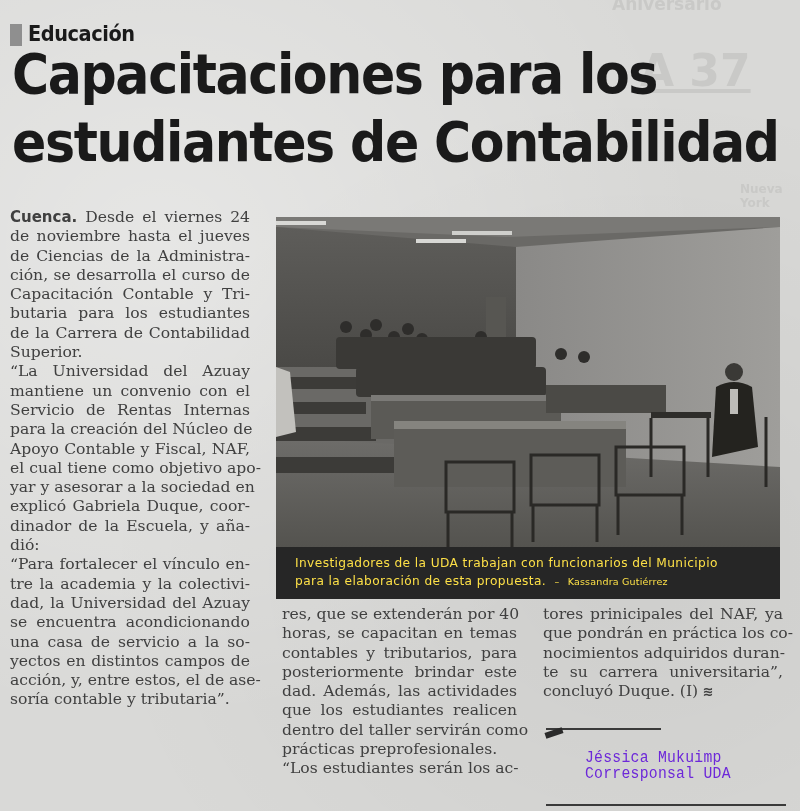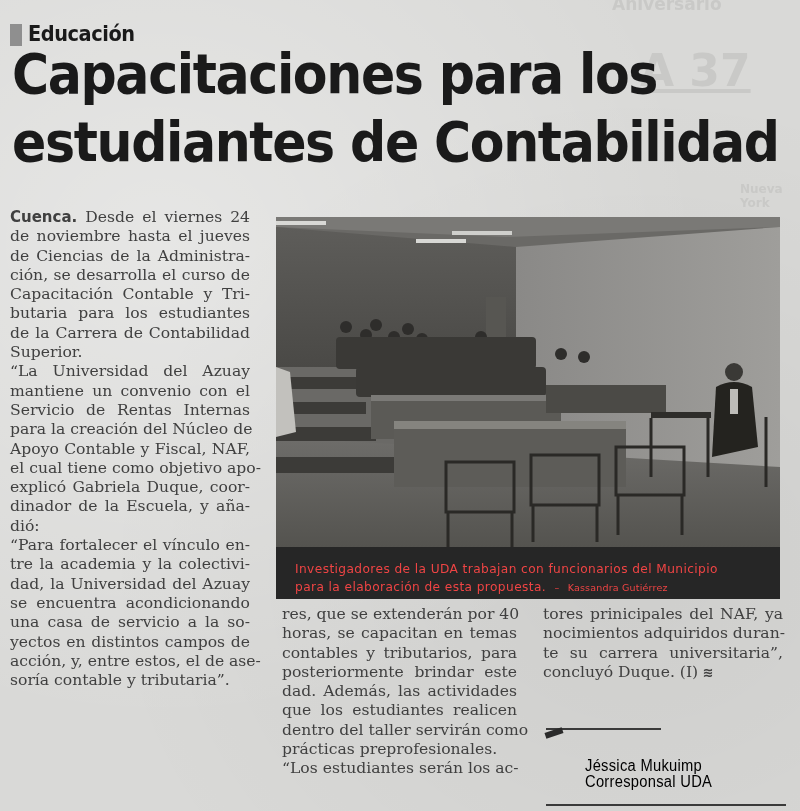--- a/index.html
+++ b/index.html
@@ -39,30 +39,30 @@
     .col1 { left:10px; top:208px; width:240px; }
     .col2 { left:282px; top:605px; width:235px; }
     .col3 { left:543px; top:605px; width:240px; }
     .photo {
       position:absolute; left:276px; top:217px; width:504px; height:382px; background:#4a4a48;
       overflow:hidden;
     }
     .photo svg { display:block; }
     .caption {
       position:absolute; left:0; bottom:0; width:100%; height:52px; background:#262626;
-      color:#ef4444; font-family:"DejaVu Sans", sans-serif; font-size:12.2px; line-height:18px;
-      padding:13px 0 0 19px; box-sizing:border-box; letter-spacing:0.4px;
+      color:#fde047; font-family:"DejaVu Sans", sans-serif; font-size:12.2px; line-height:18px;
+      padding:7px 0 0 19px; box-sizing:border-box; letter-spacing:0.4px;
     }
     .caption .credit { font-size:9.5px; letter-spacing:0.2px; margin-left:4px; }
     .end-mark { font-family:"DejaVu Sans", sans-serif; font-weight:bold; font-size:13px; }
     .byline-rule { position:absolute; left:546px; top:728px; width:115px; height:2px; background:#3a3a3a; }
     .byline-nib { position:absolute; left:545px; top:730px; width:18px; height:6px; background:#2a2a2a; transform:rotate(-18deg); }
     .byline {
-      position:absolute; left:585px; top:750px; font-family:Liberation Sans, sans-serif; font-size:16px;
-      line-height:16px; color:#000000; letter-spacing:0.3px;margin-top:8px;
+      position:absolute; left:585px; top:750px; font-family:Liberation Mono, monospace; font-size:16px;
+      line-height:16px; color:#6d28d9; letter-spacing:0.3px;
     }
     .byline span { display:block; transform:scaleX(0.92); transform-origin:left center; }
     .bottom-rule { position:absolute; left:546px; top:804px; width:240px; height:2px; background:#3a3a3a; }
   </style>
 </head>
 <body>
 
 <div class="ghost" style="left:612px;top:-6px;font-size:17px;">Aniversario</div>
 <div class="ghost" style="left:640px;top:45px;font-size:44px;text-decoration:underline;">A 37</div>
 <div class="ghost" style="left:740px;top:182px;font-size:12px;">Nueva York</div>
@@ -85,20 +85,21 @@
     <span class="line">Capacitación Contable y Tri-</span>
     <span class="line">butaria para los estudiantes</span>
     <span class="line">de la Carrera de Contabilidad</span>
     <span class="line last">Superior.</span>
     <span class="line">“La Universidad del Azuay</span>
     <span class="line">mantiene un convenio con el</span>
     <span class="line">Servicio de Rentas Internas</span>
     <span class="line">para la creación del Núcleo de</span>
     <span class="line">Apoyo Contable y Fiscal, NAF,</span>
     <span class="line">el cual tiene como objetivo apo-</span>
+    <span class="line">yar y asesorar a la sociedad en</span>
     <span class="line">explicó Gabriela Duque, coor-</span>
     <span class="line">dinador de la Escuela, y aña-</span>
     <span class="line last">dió:</span>
     <span class="line">“Para fortalecer el vínculo en-</span>
     <span class="line">tre la academia y la colectivi-</span>
     <span class="line">dad, la Universidad del Azuay</span>
     <span class="line">se encuentra acondicionando</span>
     <span class="line">una casa de servicio a la so-</span>
     <span class="line">yectos en distintos campos de</span>
     <span class="line">acción, y, entre estos, el de ase-</span>
@@ -110,20 +111,21 @@
     <span class="line">contables y tributarios, para</span>
     <span class="line">posteriormente brindar este</span>
     <span class="line">dad. Además, las actividades</span>
     <span class="line">que los estudiantes realicen</span>
     <span class="line">dentro del taller servirán como</span>
     <span class="line last">prácticas preprofesionales.</span>
     <span class="line">“Los estudiantes serán los ac-</span>
   </div>
 <div class="col col3" id="col3">
     <span class="line">tores prinicipales del NAF, ya</span>
+    <span class="line">que pondrán en práctica los co-</span>
     <span class="line">nocimientos adquiridos duran-</span>
     <span class="line">te su carrera universitaria”,</span>
     <span class="line last"><span>concluyó Duque. (I)</span><span class="end-mark"> ≋</span></span>
   </div>
 
 <figure class="photo" style="margin:0;">
   <svg width="504" height="330" viewBox="0 0 504 330">
     <defs>
       <linearGradient id="wallR" x1="0" x2="1" y1="0" y2="0">
         <stop offset="0" stop-color="#8a8987"></stop>

